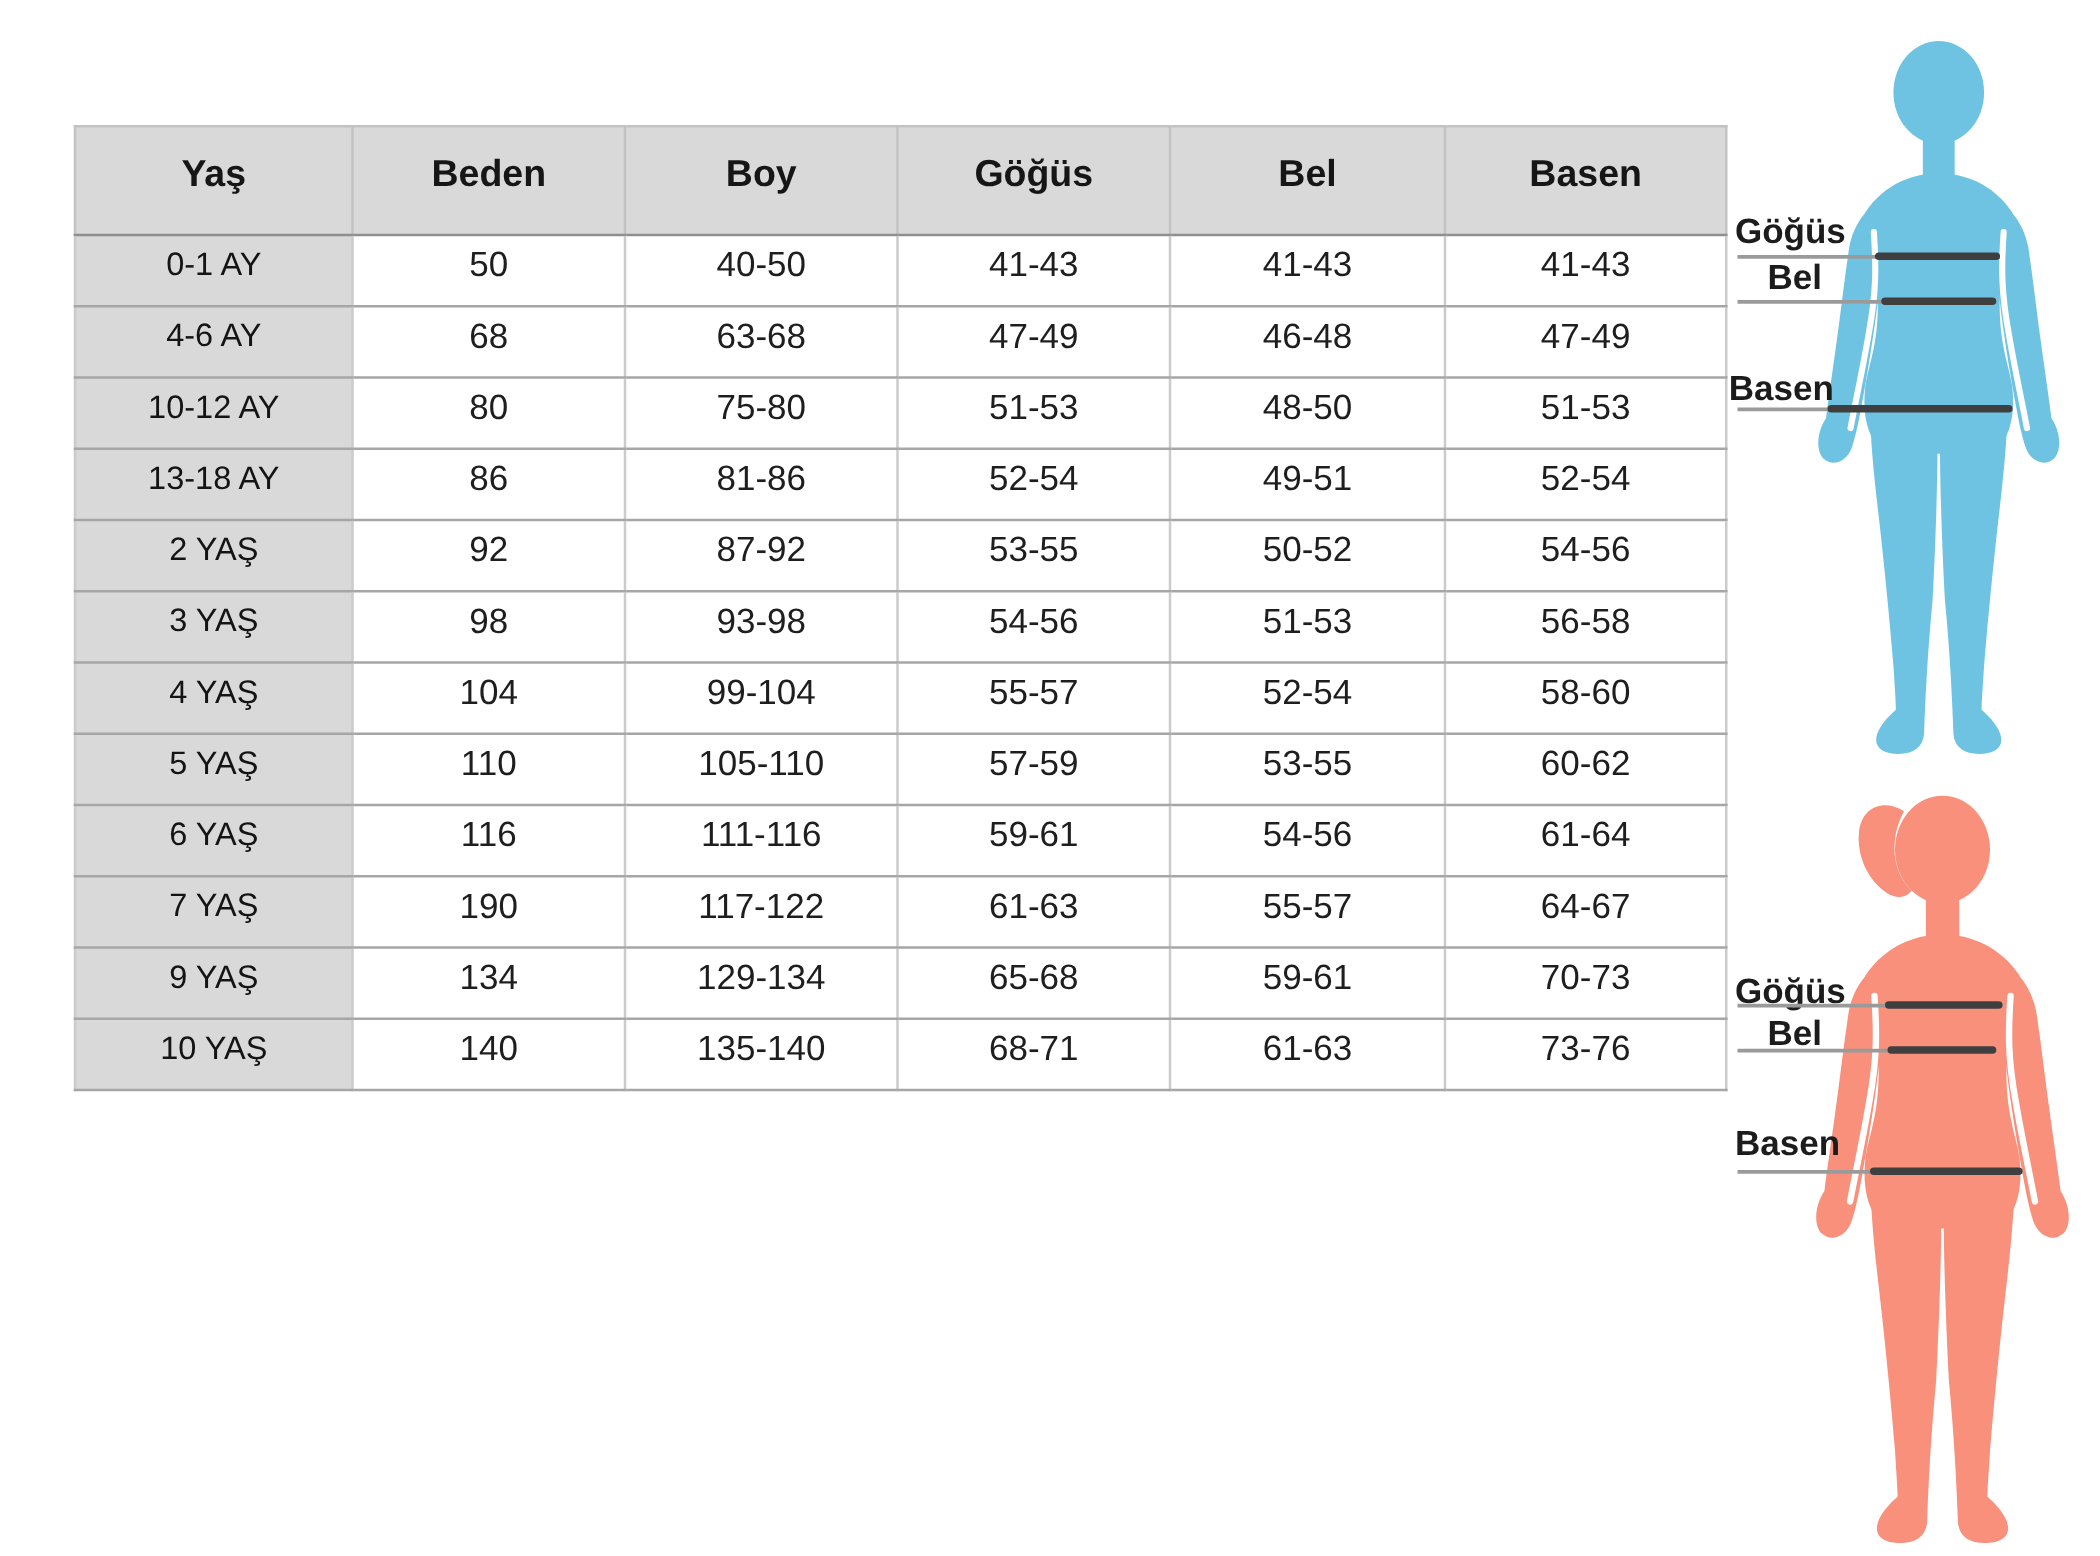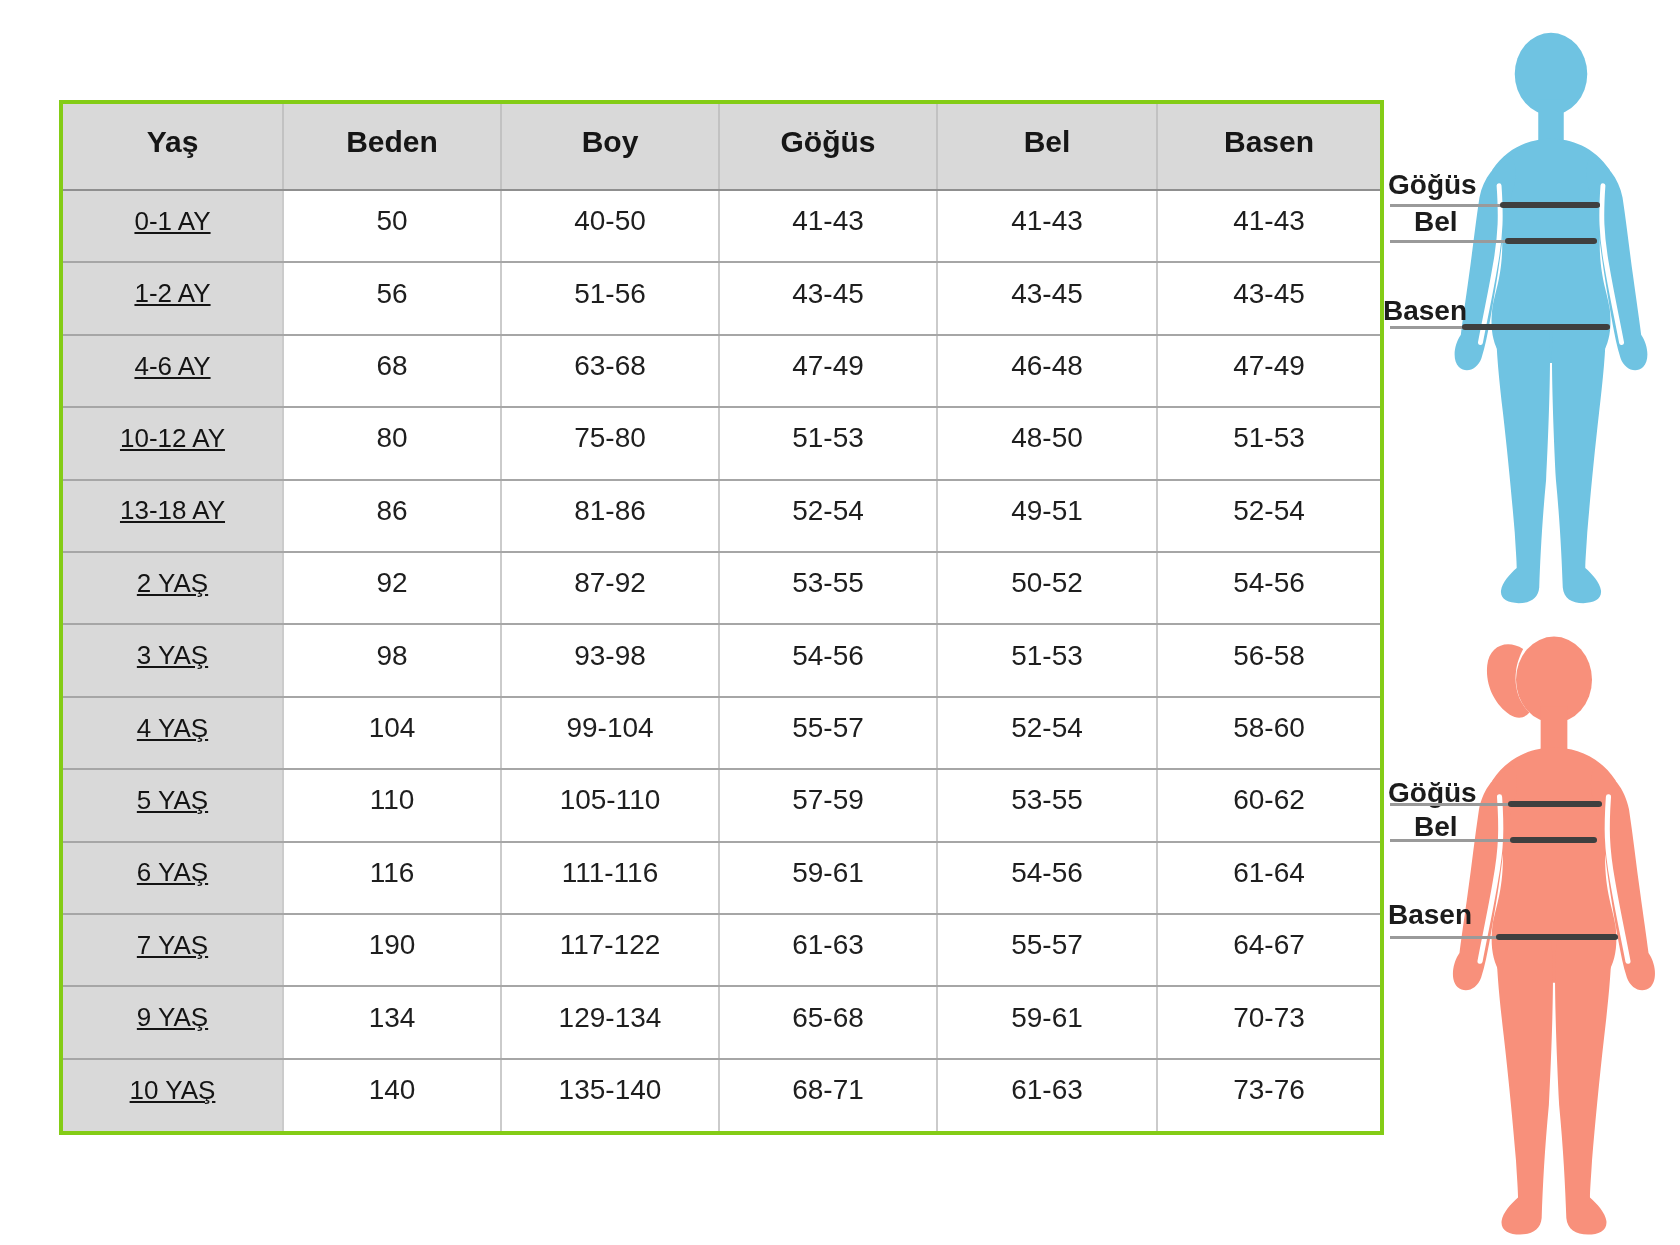--- a/index.html
+++ b/index.html
@@ -5,40 +5,40 @@
   html,body { margin:0; padding:0; background:#fff; }
   .canvas {
     position:relative; width:1680px; height:1245px;
     background:#ffffff; overflow:hidden;
     font-family:"Liberation Sans", sans-serif;
   }
 
   
   table.size {
     position:absolute; left:59px; top:100px;
-    width:1321px; height:1035px;
+    width:1321px; height:773px;
     border-collapse:collapse; table-layout:fixed;
-    border:4px solid #84cc16;
+    border:2px solid #84cc16;
   }
   table.size th {
     background:#d9d9d9; color:#161616;
     font-size:30px; font-weight:700;
     height:75px; text-align:center;
     border:2px solid #c2c2c2; border-bottom:2px solid #8f8f8f;
     padding:0 0 10px 0; vertical-align:middle;
   }
   table.size td {
     font-size:28px; font-weight:400; color:#1e1e1e;
     text-align:center; vertical-align:middle;
     border-top:2px solid #a6a6a6; border-bottom:2px solid #a6a6a6;
     border-left:2px solid #cbcbcb; border-right:2px solid #cbcbcb;
     padding:0 0 10px 0; background:#ffffff;
   }
   table.size td.agecell {
-    background:#d9d9d9; font-size:26px; color:#141414;text-decoration:underline;
+    background:#d9d9d9; font-size:26px; color:#141414;
   }
 
   
   .fig { position:absolute; }
 
   
   .mlabel {
     position:absolute; font-size:28px; font-weight:700;
     color:#1c1c1c; line-height:30px; white-space:nowrap;
   }
@@ -74,28 +74,20 @@
 
         <tr>
           <td class="agecell">0-1 AY</td>
           <td>50</td>
           <td>40-50</td>
           <td>41-43</td>
           <td>41-43</td>
           <td>41-43</td>
         </tr>
 
-        <tr>
-          <td class="agecell">1-2 AY</td>
-          <td>56</td>
-          <td>51-56</td>
-          <td>43-45</td>
-          <td>43-45</td>
-          <td>43-45</td>
-        </tr>
 
 
         <tr>
           <td class="agecell">4-6 AY</td>
           <td>68</td>
           <td>63-68</td>
           <td>47-49</td>
           <td>46-48</td>
           <td>47-49</td>
         </tr>

